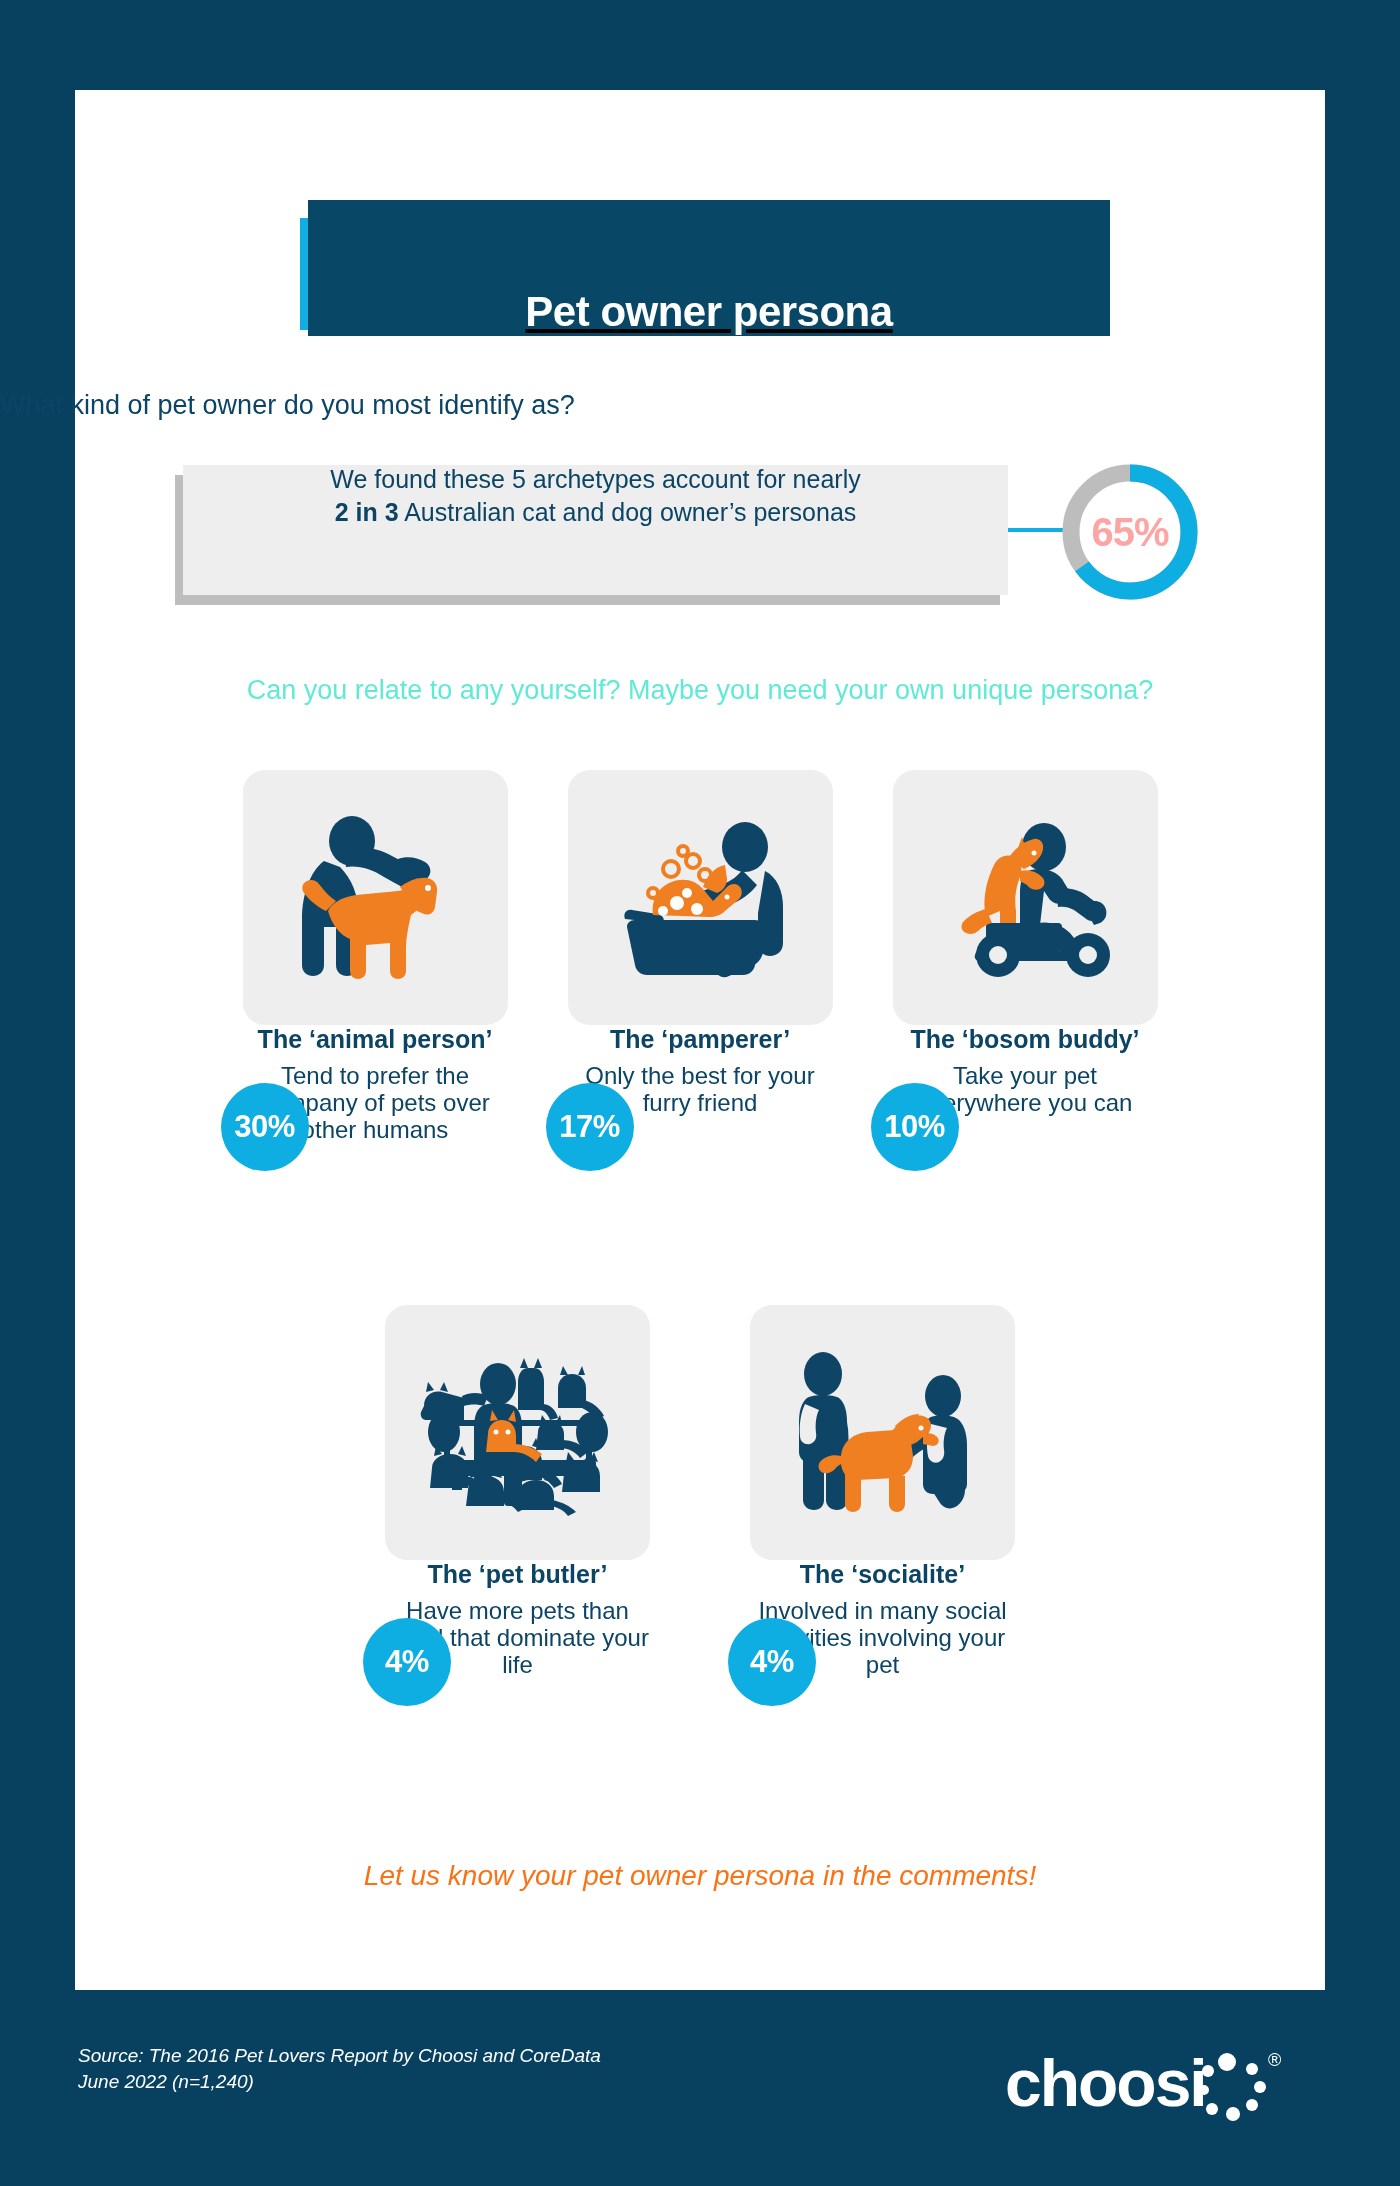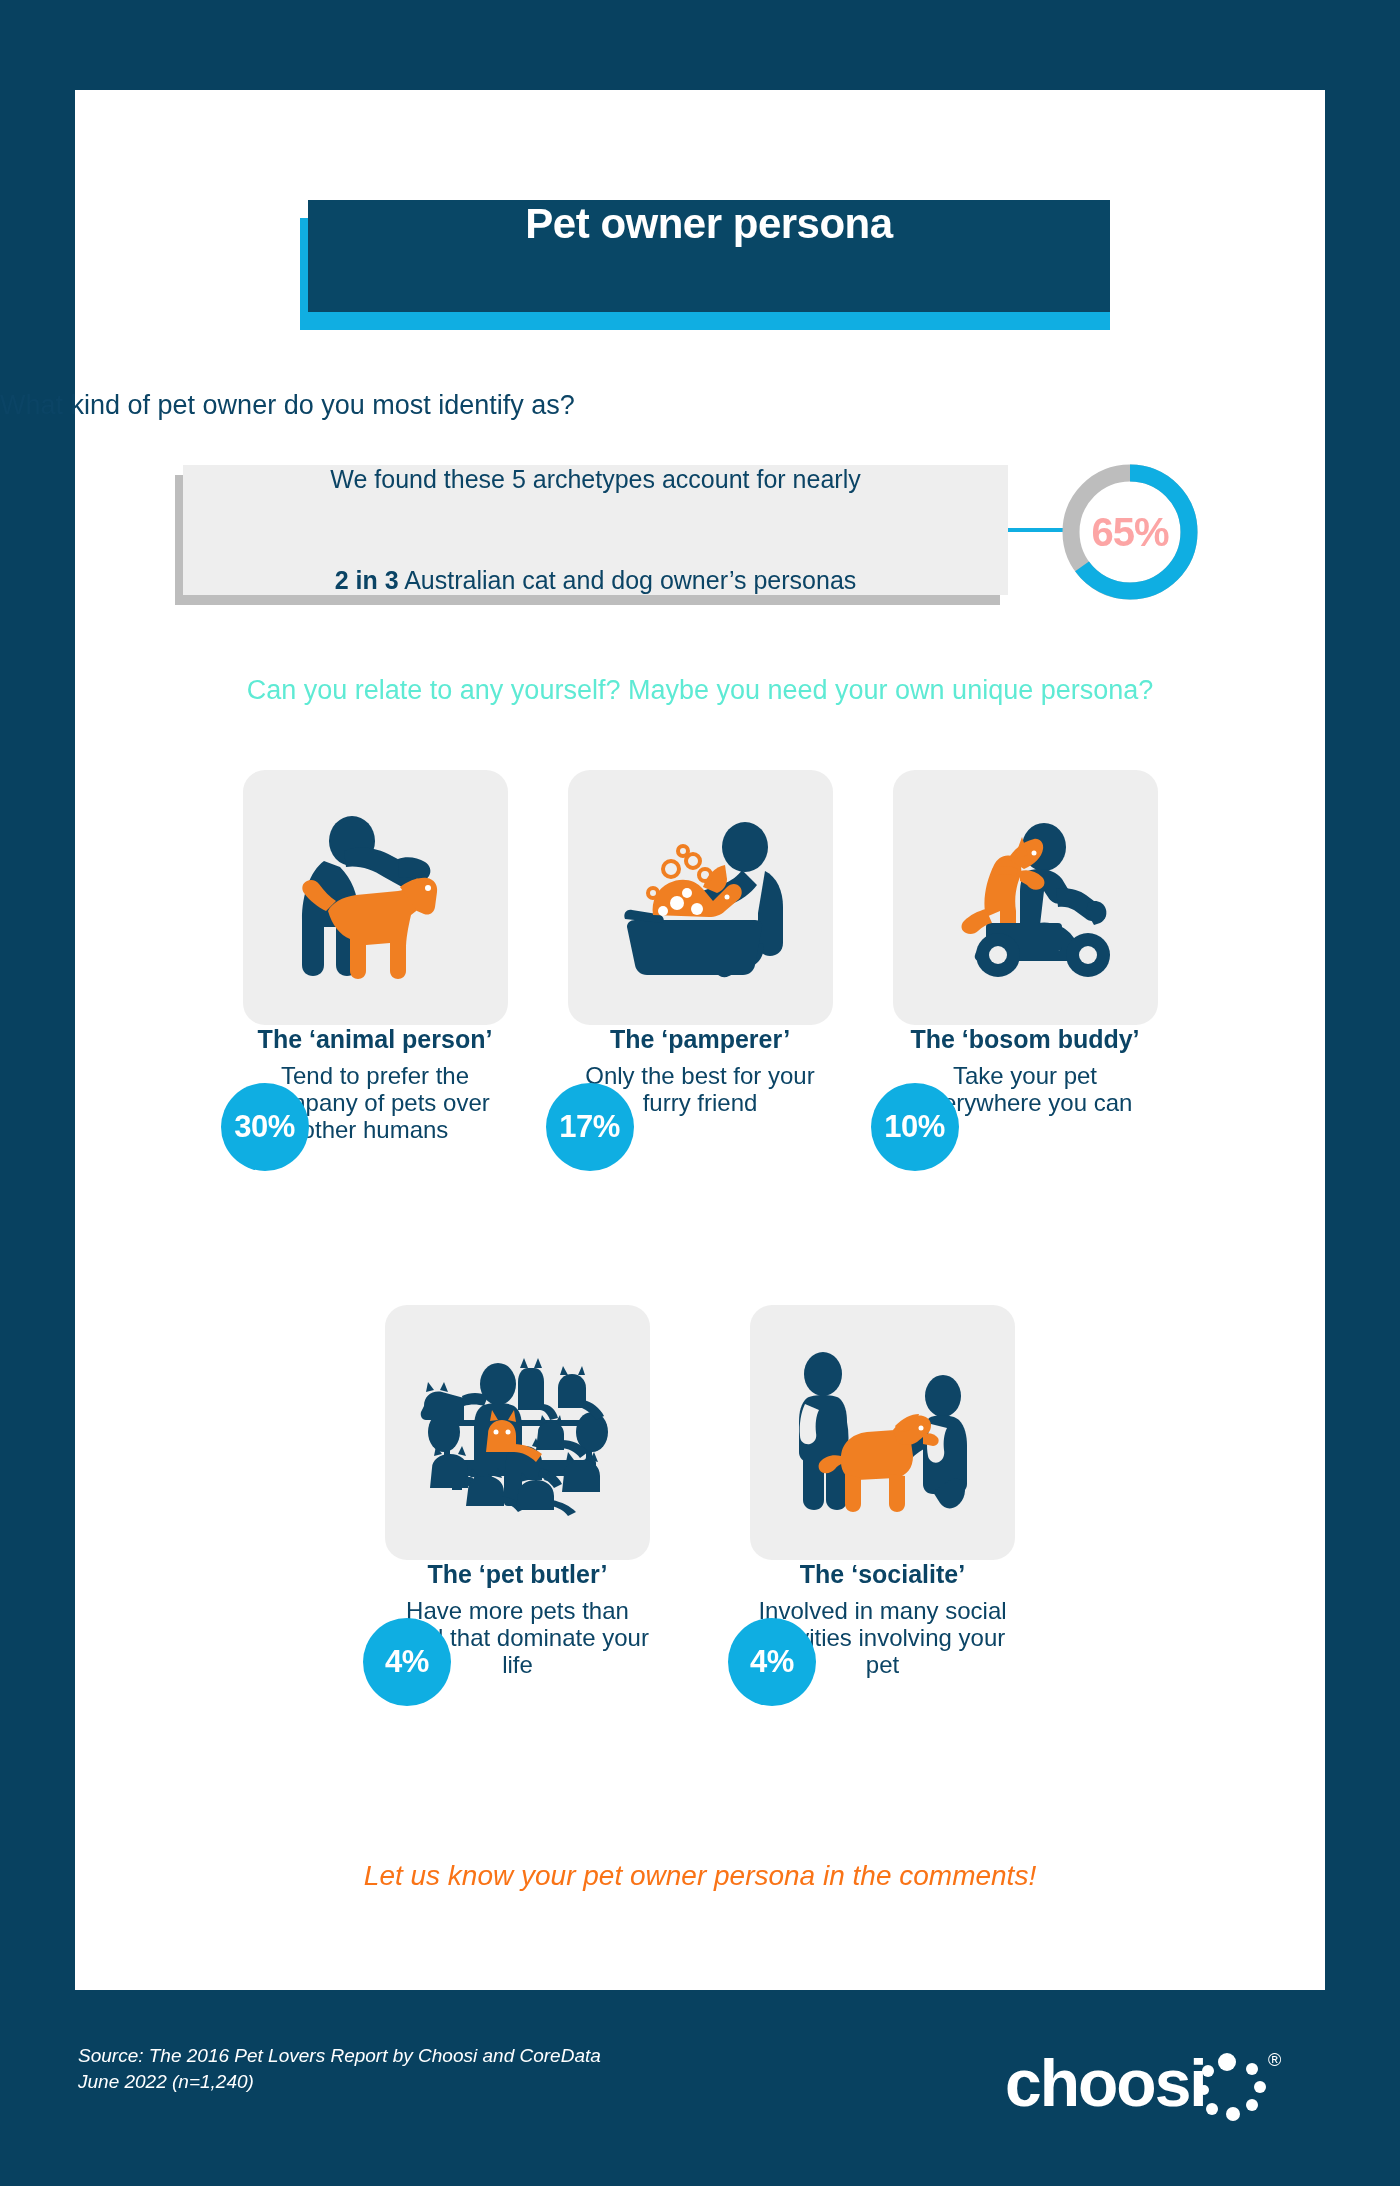--- a/index.html
+++ b/index.html
@@ -35,25 +35,26 @@
   }
   .title-shadow {
     position: absolute;
     left: 0; top: 18px;
     width: 810px; height: 112px;
     background: #10AEE2;
   }
   .title-box {
     position: absolute;
     left: 8px; top: 0;
-    width: 802px; height: 112px;
+    width: 802px; height: 136px;
     background: #094766;
     display: flex;
-    align-items: flex-start;
+    align-items: flex-end;
     justify-content: center;
+    text-decoration: underline;
   }
   .title-text {
     color: #ffffff;
     font-size: 42px;
     font-weight: bold;
     letter-spacing: -0.5px;
   }
 
   
   .question-1 {
@@ -80,22 +81,22 @@
     background: #bdbdbd;
   }
   .stat-box {
     position: absolute;
     left: 8px; top: 0;
     width: 825px; height: 130px;
     background: #eeeeee;
     display: flex;
     flex-direction: column;
     align-items: center;
-    justify-content: space-between;
-    gap: 11px;
+    justify-content: flex-start;
+    gap: 4px;
   }
   .stat-line {
     color: #0B4465;
     font-size: 25px;
     white-space: nowrap;
   }
   .stat-line b { font-weight: bold; }
   .connector {
     position: absolute;
     left: 833px;

